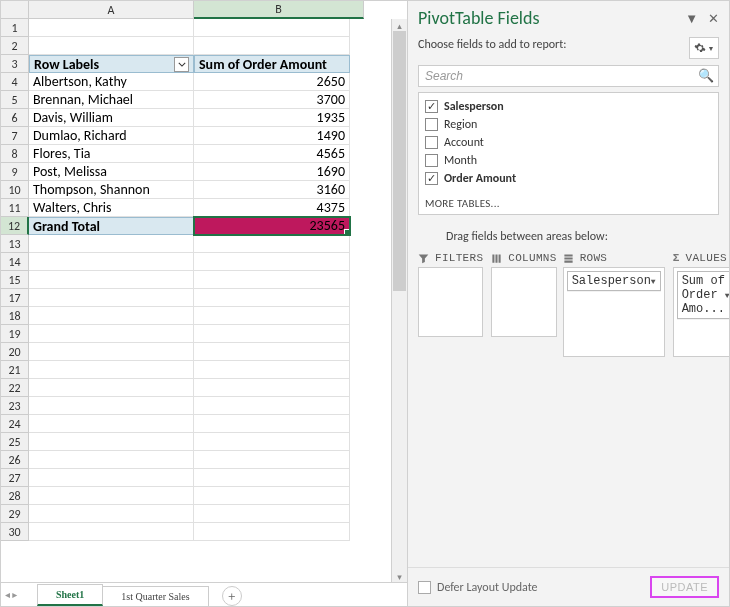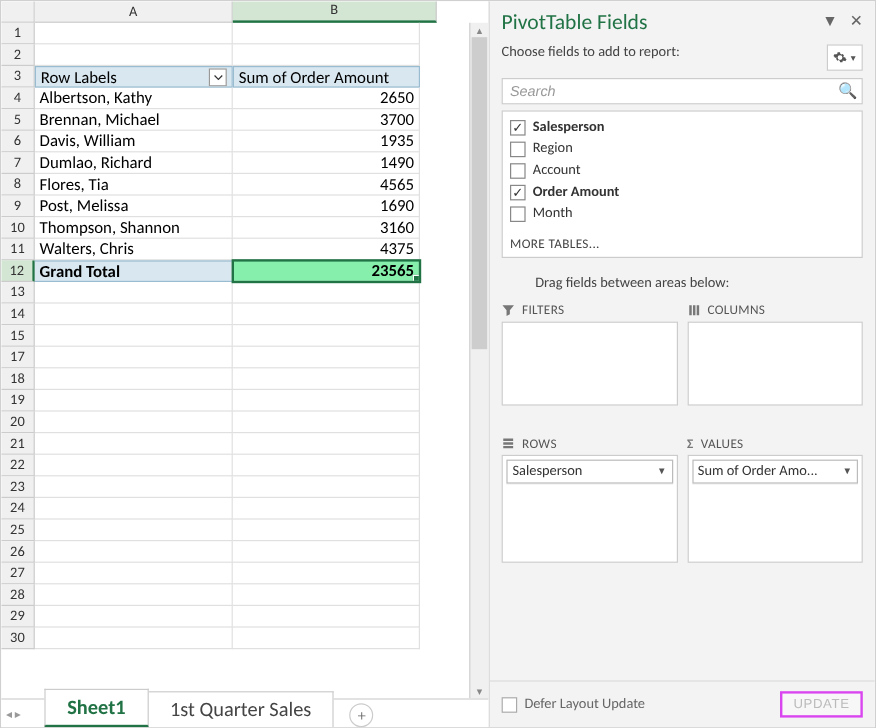--- a/index.html
+++ b/index.html
@@ -23,34 +23,34 @@
 .chdr { background: #f0f0f0; border-right: 1px solid #ccc; border-bottom: 1px solid #ccc; display: flex; align-items: center; justify-content: center; font-size: 12px; color: #333; }
 .chdr.sel { background: #d3e5d3; border-bottom: 2px solid #217346; }
 .chdr.a { width: 165px; }
 .chdr.b { width: 170px; }
 .row { display: flex; height: 18px; }
 .rhdr { width: 28px; background: #f0f0f0; border-right: 1px solid #ccc; border-bottom: 1px solid #ccc; display: flex; align-items: center; justify-content: center; font-size: 12px; color: #333; }
 .rhdr.sel { background: #d3e5d3; border-right: 2px solid #217346; }
 .cell { border-right: 1px solid #e0e0e0; border-bottom: 1px solid #e0e0e0; padding: 0 4px; display: flex; align-items: center; font-family: Calibri, sans-serif; font-size: 14px; color: #000; overflow: hidden; white-space: nowrap; }
 .cell.a { width: 165px; }
 .cell.b { width: 156px; justify-content: flex-end; }
-.cell.pvh { background: #d9e8f0; border: 1px solid #9abcd0; font-weight: normal; }
+.cell.pvh { background: #d9e8f0; border: 1px solid #9abcd0; font-weight: bold; }
 .cell.tot { background: #d9e8f0; border-top: 1px solid #9abcd0; border-bottom: 1px solid #9abcd0; font-weight: bold; }
-.cell.active { background: #86efac; outline: 2px solid #217346; outline-offset: -1px; position: relative; z-index: 2; font-weight: bold; }
+.cell.active { background: #be185d; outline: 2px solid #217346; outline-offset: -1px; position: relative; z-index: 2; font-weight: normal; }
 .cell.active::after { content: ""; position: absolute; right: -3px; bottom: -3px; width: 6px; height: 6px; background: #217346; border: 1px solid #fff; }
 .filter-btn { width: 15px; height: 15px; border: 1px solid #999; background: #fff; margin-left: auto; display: flex; align-items: center; justify-content: center; }
 .filter-btn svg { width: 8px; height: 5px; }
 
 .vscroll { position: absolute; right: 0; top: 18px; bottom: 0; width: 16px; background: #f0f0f0; border-left: 1px solid #d0d0d0; }
 .vscroll-thumb { position: absolute; left: 1px; right: 1px; top: 12px; height: 260px; background: #cdcdcd; }
 .vscroll-arrow { position: absolute; left: 0; right: 0; height: 12px; display: flex; align-items: center; justify-content: center; color: #888; font-size: 9px; }
 
 .sheet-tabs { height: 24px; display: flex; align-items: flex-end; background: #fff; border-top: 1px solid #d0d0d0; padding-left: 36px; position: relative; }
 .tab-nav { position: absolute; left: 4px; top: 0; bottom: 0; display: flex; align-items: center; gap: 4px; color: #999; font-size: 10px; }
-.tab { padding: 4px 18px; border: 1px solid #ccc; border-bottom: none; background: #fff; font-size: 17px; color: #444; margin-right: -1px; position: relative; }
+.tab { padding: 4px 18px; border: 1px solid #ccc; border-bottom: none; background: #fff; font-size: 10px; color: #444; margin-right: -1px; position: relative; font-family: Liberation Serif, serif; }
 .tab.active { background: #fff; border-bottom: 2px solid #217346; font-weight: 600; color: #217346; z-index: 1; }
 .addsheet { width: 20px; height: 20px; border: 1px solid #ccc; border-radius: 50%; display: flex; align-items: center; justify-content: center; margin-left: 14px; color: #666; font-size: 12px; }
 
 .pane { width: 322px; background: #f3f3f3; border-left: 1px solid #d0d0d0; display: flex; flex-direction: column; padding: 0; }
 .pane-hdr { display: flex; align-items: center; padding: 6px 10px 2px; }
 .pane-title { color: #217346; font-size: 18px; font-weight: 400; flex: 1; }
 .pane-ctl { color: #666; margin-left: 10px; font-size: 13px; cursor: default; }
 .pane-sub { display: flex; padding: 6px 10px; color: #444; font-size: 12px; }
 .gear-btn { width: 30px; height: 22px; border: 1px solid #ccc; background: #fff; display: flex; align-items: center; justify-content: center; margin-left: auto; }
 .gear-btn svg { width: 12px; height: 12px; }
@@ -59,21 +59,21 @@
 .search::placeholder { color: #999; font-style: italic; }
 .search-ico { position: absolute; right: 4px; top: 3px; color: #217346; font-size: 13px; }
 .field-list { margin: 0 10px 10px; background: #fff; border: 1px solid #ccc; padding: 4px 6px; }
 .field { display: flex; align-items: center; padding: 2px 0; font-size: 12px; }
 .chk { width: 13px; height: 13px; border: 1px solid #888; margin-right: 6px; display: flex; align-items: center; justify-content: center; font-size: 11px; color: #333; background: #fff; line-height: 1; }
 .field.checked .chk::before { content: "✓"; }
 .field.checked .lbl { font-weight: bold; }
 .more-t { margin-top: 10px; font-size: 11px; color: #444; letter-spacing: 0.3px; }
 
 .drag-lbl { margin: 4px 10px 6px; font-size: 12px; color: #444; padding-left: 28px; }
-.areas { display: flex; flex-direction: column; gap: 22px; padding: 0 10px; flex: 1; overflow: hidden; }
+.areas { display: flex; gap: 6px; padding: 0 10px; flex: 1; overflow: hidden; font-family: Liberation Mono, monospace; }
 .areas-row { display: flex; gap: 8px; }
 .area { flex: 1; display: flex; flex-direction: column; }
 .area-h { display: flex; align-items: center; gap: 6px; font-size: 11px; color: #555; padding: 3px 0; letter-spacing: 0.3px; }
 .area-h svg { width: 11px; height: 11px; }
 .area-box { background: #fff; border: 1px solid #ccc; min-height: 70px; padding: 3px; }
 .area-row2 .area-box { min-height: 90px; }
 .pill { background: #fff; border: 1px solid #bbb; font-size: 12px; padding: 2px 4px; display: flex; align-items: center; justify-content: space-between; box-shadow: 0 1px 0 rgba(0,0,0,0.05); }
 .pill .caret { color: #555; font-size: 8px; }
 
 .pane-foot { display: flex; align-items: center; padding: 8px 10px; border-top: 1px solid #ddd; font-size: 12px; color: #666; }
@@ -287,27 +287,27 @@
             <span class="lbl">Salesperson</span>
           </div>
           <div class="field">
             <span class="chk"></span>
             <span class="lbl">Region</span>
           </div>
           <div class="field">
             <span class="chk"></span>
             <span class="lbl">Account</span>
           </div>
+          <div class="field">
+            <span class="chk"></span>
+            <span class="lbl">Month</span>
+          </div>
           <div class="field checked">
             <span class="chk"></span>
             <span class="lbl">Order Amount</span>
-          </div>
-          <div class="field">
-            <span class="chk"></span>
-            <span class="lbl">Month</span>
           </div>
         </div>
       <div class="more-t">MORE TABLES...</div>
     </div>
 
     <div class="drag-lbl">Drag fields between areas below:</div>
     <div class="areas">
       <div class="areas-row">
         <div class="area">
           <div class="area-h">

